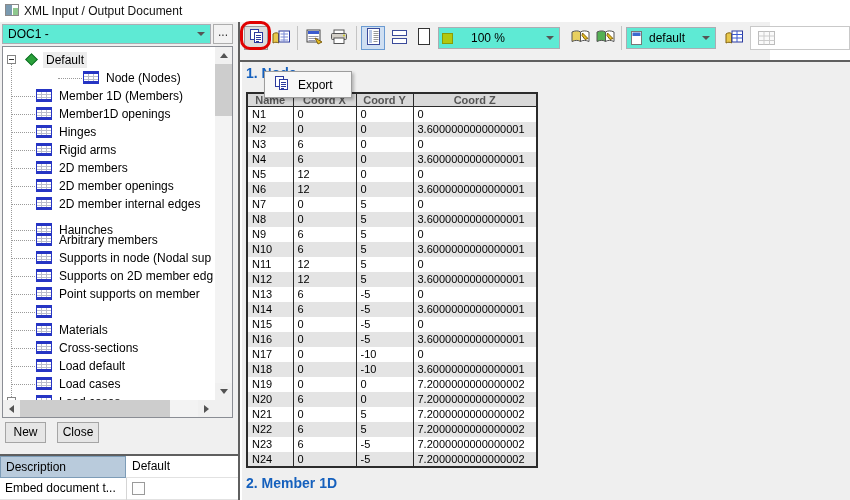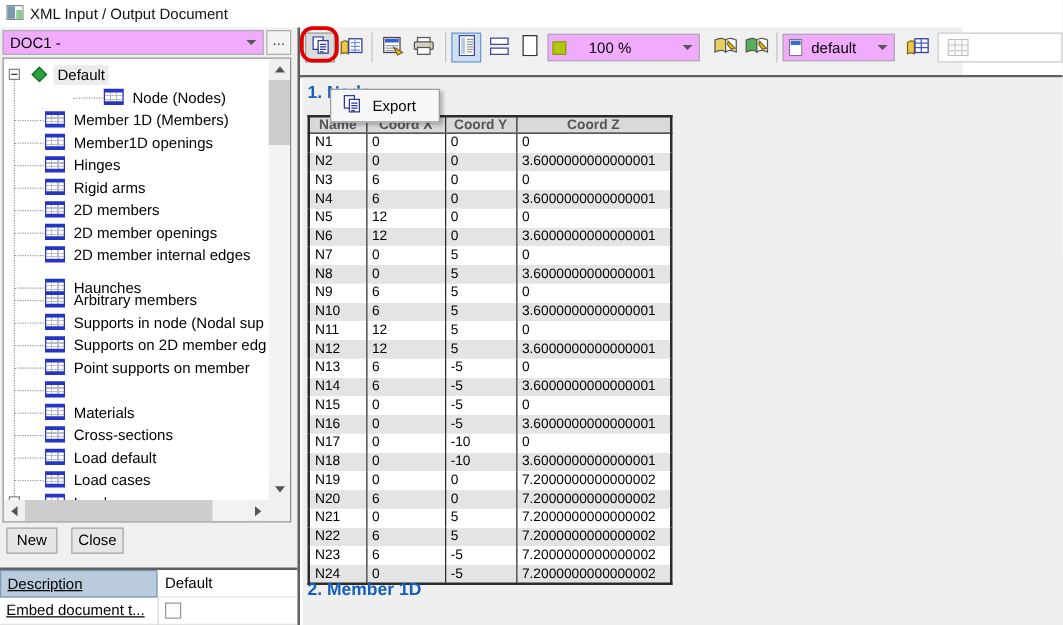--- a/index.html
+++ b/index.html
@@ -11,21 +11,21 @@
     font-size: 12px;
     color: #000;
     overflow: hidden;
   }
   
   .titlebar { position:absolute; left:5px; top:3px; height:16px; display:flex; align-items:center; gap:5px; }
   .win-title { font-size:12px; color:#111; }
   
   .left-panel { position:absolute; left:0; top:22px; width:238px; height:478px; background:#f0f0f0; }
   .v-divider { position:absolute; left:238px; top:22px; width:2px; height:478px; background:#5f5f5f; }
-  .combo { background:#f0abfc; border:1px solid #abadb3; display:flex; align-items:center; position:relative; font-size:12px; }
+  .combo { background:#5eead4; border:1px solid #abadb3; display:flex; align-items:center; position:relative; font-size:12px; }
   .combo .arrow { position:absolute; right:5px; top:50%; margin-top:-2px; width:0; height:0;
       border-left:4px solid transparent; border-right:4px solid transparent; border-top:4px solid #555; }
   .doc-combo { position:absolute; left:2px; top:2px; width:209px; height:20px; padding-left:5px; }
   .more-btn { position:absolute; left:213px; top:2px; width:20px; height:20px; background:#f2f2f2;
       border:1px solid #adadad; text-align:center; line-height:14px; font-size:12px; color:#333; }
   
   .tree { position:absolute; left:2px; top:24px; width:231px; height:372px; background:#fff;
       border:1px solid #8a8d94; overflow:hidden; }
   .tree-inner { position:absolute; left:0; top:0; width:212px; height:353px; overflow:hidden; }
   .tree-row { position:absolute; left:0; width:212px; height:18px; display:flex; align-items:center; white-space:nowrap; }
@@ -56,21 +56,21 @@
   .tri-right{ width:0;height:0;border-top:4px solid transparent;border-bottom:4px solid transparent;border-left:5px solid #535353; }
   .v-thumb { position:absolute; left:0; top:17px; width:17px; height:52px; background:#cdcdcd; }
   .h-thumb { position:absolute; left:17px; top:0; width:150px; height:17px; background:#cdcdcd; }
   
   .btn { position:absolute; top:400px; height:21px; background:#e6e6e6; border:1px solid #a5a5a5;
       font-size:12px; text-align:center; line-height:19px; }
   .new-btn { left:5px; width:41px; }
   .close-btn { left:57px; width:42px; }
   .prop-grid { position:absolute; left:0; top:432px; width:238px; height:46px; background:#fff; border-top:2px solid #5f5f5f; }
   .prop-row { position:relative; height:22px; border-bottom:1px solid #e2e2e2; }
-  .prop-label { position:absolute; left:0; top:0; width:126px; height:22px; padding:3px 5px; overflow:hidden; white-space:nowrap;text-decoration:underline; }
+  .prop-label { position:absolute; left:0; top:0; width:126px; height:22px; padding:3px 5px; overflow:hidden; white-space:nowrap; }
   .prop-row.selected .prop-label { background:#b9cbdc; border:1px solid #7d9cb7; }
   .prop-value { position:absolute; left:132px; top:3px; }
   .prop-sep { position:absolute; left:126px; top:0; width:1px; height:22px; background:#d5d5d5; }
   .checkbox { position:absolute; left:132px; top:4px; width:13px; height:13px; border:1px solid #9a9a9a; background:#fdfdfd; }
   
   .toolbar { position:absolute; left:240px; top:22px; width:530px; height:38px; background:#f0f0f0; }
   .h-divider { position:absolute; left:240px; top:60px; width:610px; height:2px; background:#5f5f5f; }
   .tb-btn { position:absolute; top:4px; width:24px; height:24px; display:flex; align-items:center; justify-content:center;
       border:1px solid transparent; }
   .tb-btn.pressed { background:#dcdcdc; border-color:#9a9a9a; }
@@ -84,21 +84,21 @@
   .style-combo svg { margin-left:4px; }
   .disabled-box { position:absolute; left:510px; top:4px; width:100px; height:24px; background:#fff;
       border:1px solid #c9c9c9; display:flex; align-items:center; }
   .disabled-box svg { margin-left:7px; }
   .red-ring { position:absolute; left:240px; top:21px; width:31px; height:29px; border:3px solid #e00000;
       border-radius:10px; z-index:60; pointer-events:none; }
   
   .doc-area { position:absolute; left:242px; top:62px; width:608px; height:438px; background:#efefef; }
   .doc-heading { position:absolute; left:4px; font-size:14px; font-weight:bold; color:#1560bd; }
   .heading1 { top:3px; }
-  .heading2 { top:401px; }
+  .heading2 { top:413px; }
   .node-table { position:absolute; left:4px; top:30px; border-collapse:collapse; table-layout:fixed;
       border:2px solid #2b2b2b; background:#fff; font-size:11px; }
   .node-table th { width:auto; height:13px; background:#d9d9d9; color:#555; font-weight:bold;
       border-left:1px solid #2b2b2b; border-bottom:1px solid #2b2b2b; font-size:11px; text-align:center; padding:0; }
   .node-table td { height:15px; padding:0 0 0 4px; border-left:1px solid #2b2b2b; overflow:hidden; white-space:nowrap; }
   .node-table th:first-child, .node-table td:first-child { border-left:none; }
   .node-table tbody tr:nth-child(even) { background:#e4e4e4; }
   
   .tooltip { position:absolute; left:264px; top:71px; width:88px; height:27px; background:#f7f7f7;
       border:1px solid #9d9d9d; box-shadow:2px 2px 3px rgba(0,0,0,0.25); z-index:50;

